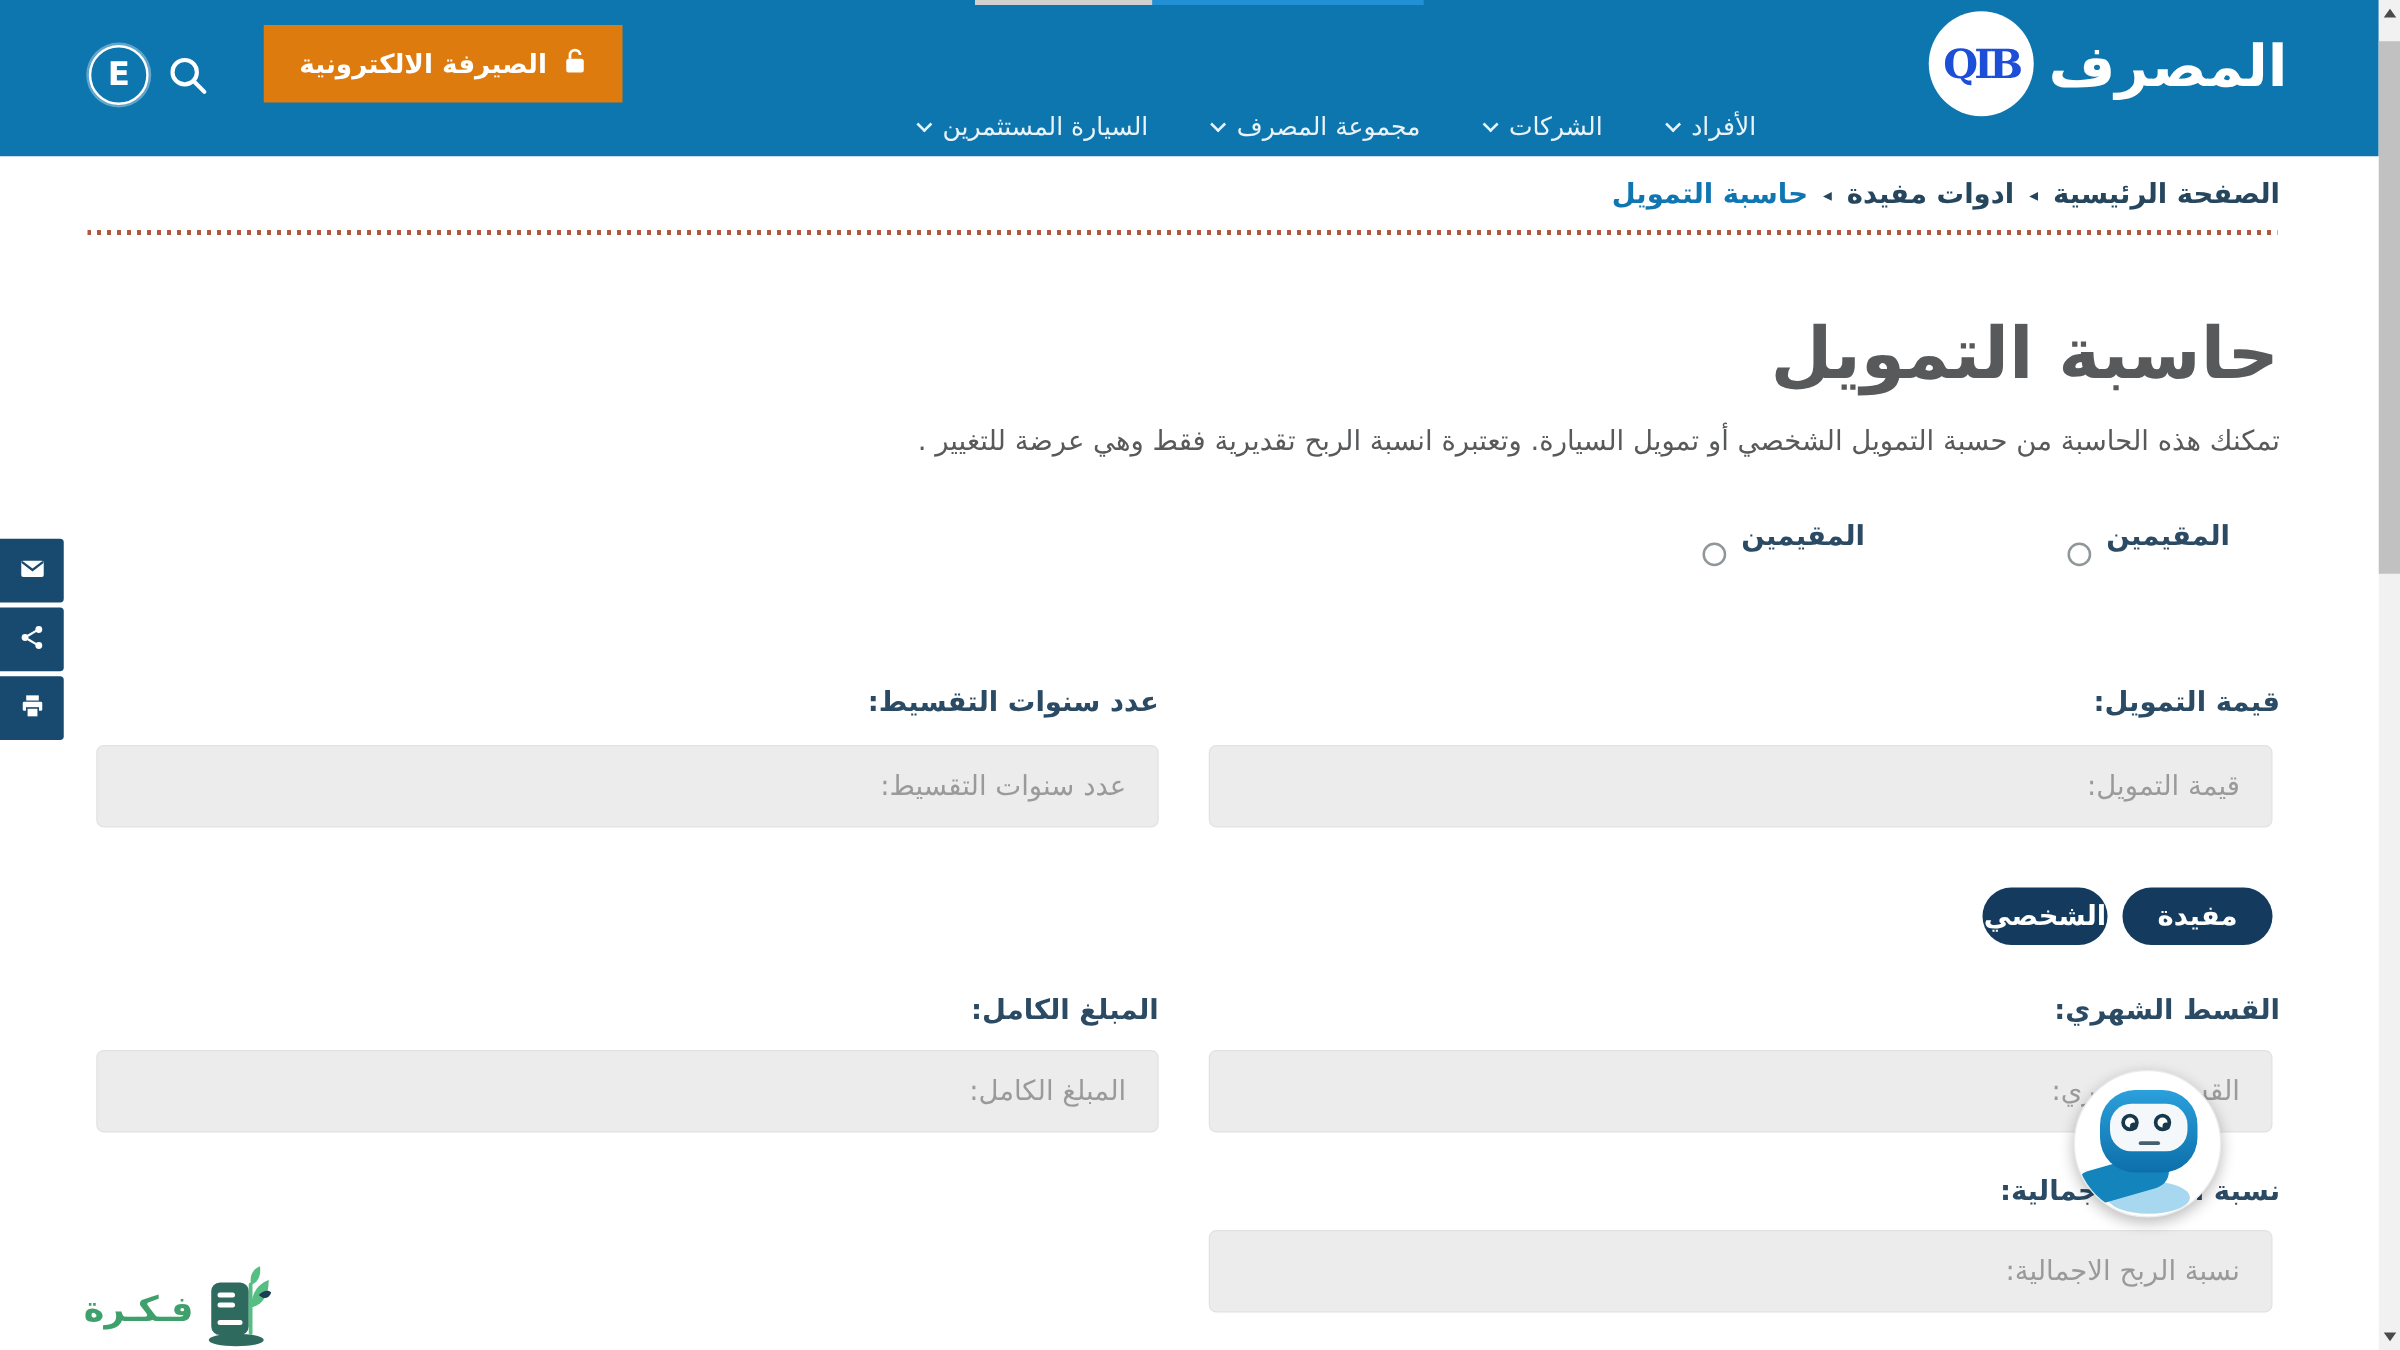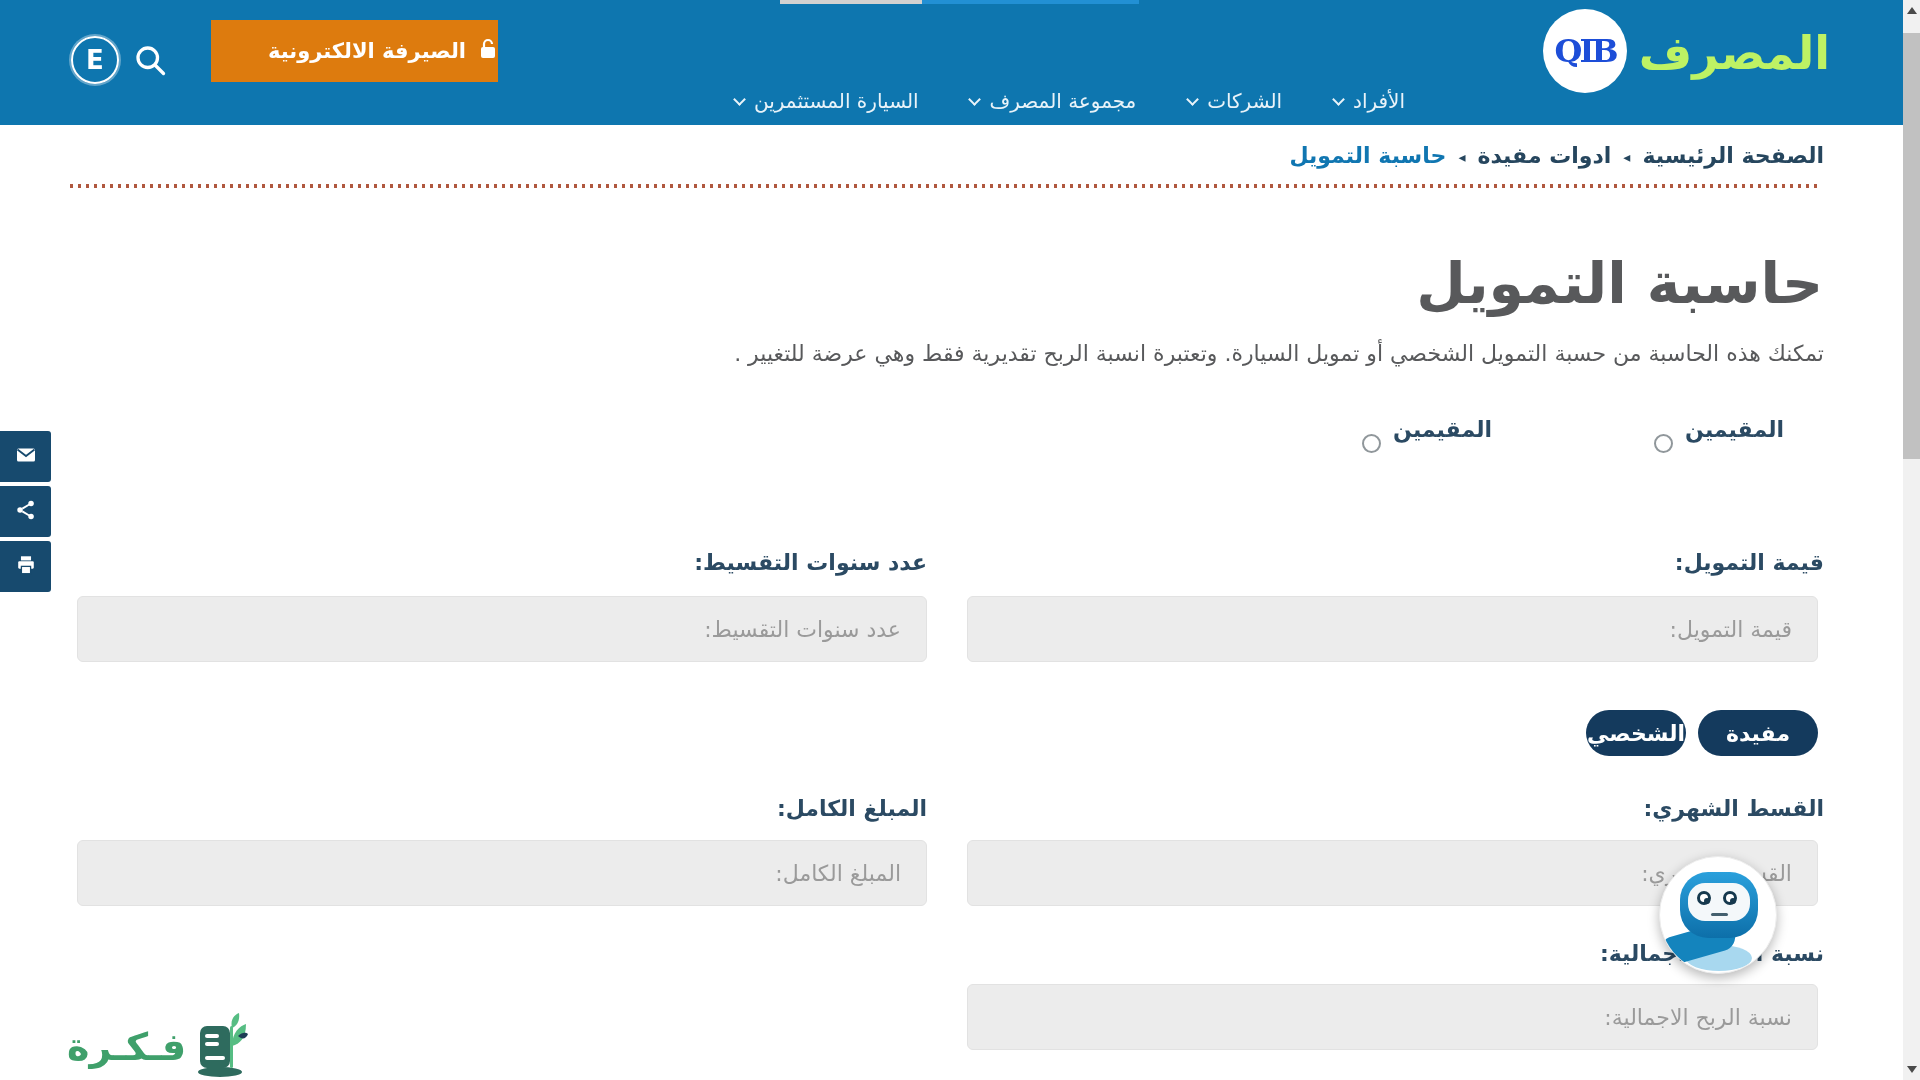--- a/index.html
+++ b/index.html
@@ -9,26 +9,26 @@
   
   .site-header { position:absolute; left:0; top:0; width:1903px; height:125px; background:#0e76af; }
   .sliver-gray { position:absolute; left:780px; top:0; width:142px; height:4px; background:#d3d1d0; z-index:6; }
   .sliver-blue { position:absolute; left:922px; top:0; width:217px; height:4px; background:#2290d4; z-index:6; }
 
   .e-badge { position:absolute; left:71px; top:36px; width:48px; height:48px; border-radius:50%;
              border:2px solid #fff; box-shadow:0 0 0 2px rgba(255,255,255,.35);
              color:#fff; font-size:26px; font-weight:bold; display:flex; align-items:center; justify-content:center; cursor:pointer; }
   .search-btn { position:absolute; left:128px; top:40px; width:44px; height:44px; display:flex; align-items:center; justify-content:center; cursor:pointer; }
   .ebank-btn { position:absolute; left:211px; top:20px; width:287px; height:62px; background:#dd7b0e;
-               color:#fff; font-size:21px; font-weight:bold; display:flex; align-items:center; justify-content:flex-start;
+               color:#fff; font-size:21px; font-weight:bold; display:flex; align-items:center; justify-content:center;
                gap:12px; direction:rtl; cursor:pointer; }
   .logo-circle { position:absolute; left:1543px; top:9px; width:84px; height:84px; background:#fff; border-radius:50%;
                  display:flex; align-items:center; justify-content:center; cursor:pointer; }
   .logo-mark { color:#1d4ed8; font-family:"DejaVu Serif", serif; font-weight:bold; font-size:32px; letter-spacing:-3px; }
-  .logo-text { position:absolute; left:1645px; top:26px; width:185px; color:#bef264; font-size:46px; font-weight:bold;
+  .logo-text { position:absolute; left:1645px; top:26px; width:185px; color:#ffffff; font-size:46px; font-weight:bold;
                direction:rtl; text-align:center; }
 
   .main-nav { position:absolute; left:733px; bottom:12px; width:672px; display:flex; justify-content:space-between;
               direction:rtl; }
   .nav-item { color:#e9f3f9; font-size:20px; display:flex; align-items:center; cursor:pointer; white-space:nowrap; }
   .chev { width:9px; height:9px; border-left:2px solid #e9f3f9; border-bottom:2px solid #e9f3f9;
           transform:rotate(-45deg); display:inline-block; margin:0 10px 4px 2px; }
 
   
   .breadcrumb { position:absolute; top:143px; right:96px; direction:rtl; display:flex; align-items:center; gap:12px;
@@ -80,21 +80,21 @@
   .bot-eye  { position:absolute; top:8px; width:14px; height:14px; border-radius:50%; border:3px solid #16394e; background:#fff; }
   .bot-eye::after { content:""; position:absolute; left:4px; top:4px; width:6px; height:6px; border-radius:50%; background:#16394e; }
   .bot-eye.left { left:9px; }
   .bot-eye.right { left:35px; }
   .bot-mouth { position:absolute; left:23px; top:30px; width:17px; height:3px; background:#44606e; border-radius:2px; }
   .bot-arm { position:absolute; left:4px; top:72px; width:72px; height:28px; background:#1484bd;
              border-radius:8px 14px 14px 8px; transform:rotate(-16deg); }
 
   
   .fikra { position:absolute; left:67px; top:1012px; display:flex; align-items:center; gap:6px; direction:ltr; }
-  .fikra-text { color:#3fa06b; font-size:38px; font-weight:bold; direction:rtl; }
+  .fikra-text { color:#3fa06b; font-size:28px; font-weight:bold; direction:rtl; }
 
   
   .scrollbar { position:absolute; right:0; top:0; width:17px; height:1080px; background:#f1f1f1; z-index:20; }
   .sb-btn { position:absolute; left:0; width:17px; height:17px; display:flex; align-items:center; justify-content:center; cursor:pointer; }
   .sb-up { top:2px; }
   .sb-down { bottom:2px; }
   .tri-up { width:0; height:0; border-left:5px solid transparent; border-right:5px solid transparent; border-bottom:7px solid #4a4a4a; }
   .tri-down { width:0; height:0; border-left:5px solid transparent; border-right:5px solid transparent; border-top:7px solid #4a4a4a; }
   .sb-thumb { position:absolute; left:0; top:33px; width:17px; height:426px; background:#c1c1c1; cursor:grab; }
 </style>

